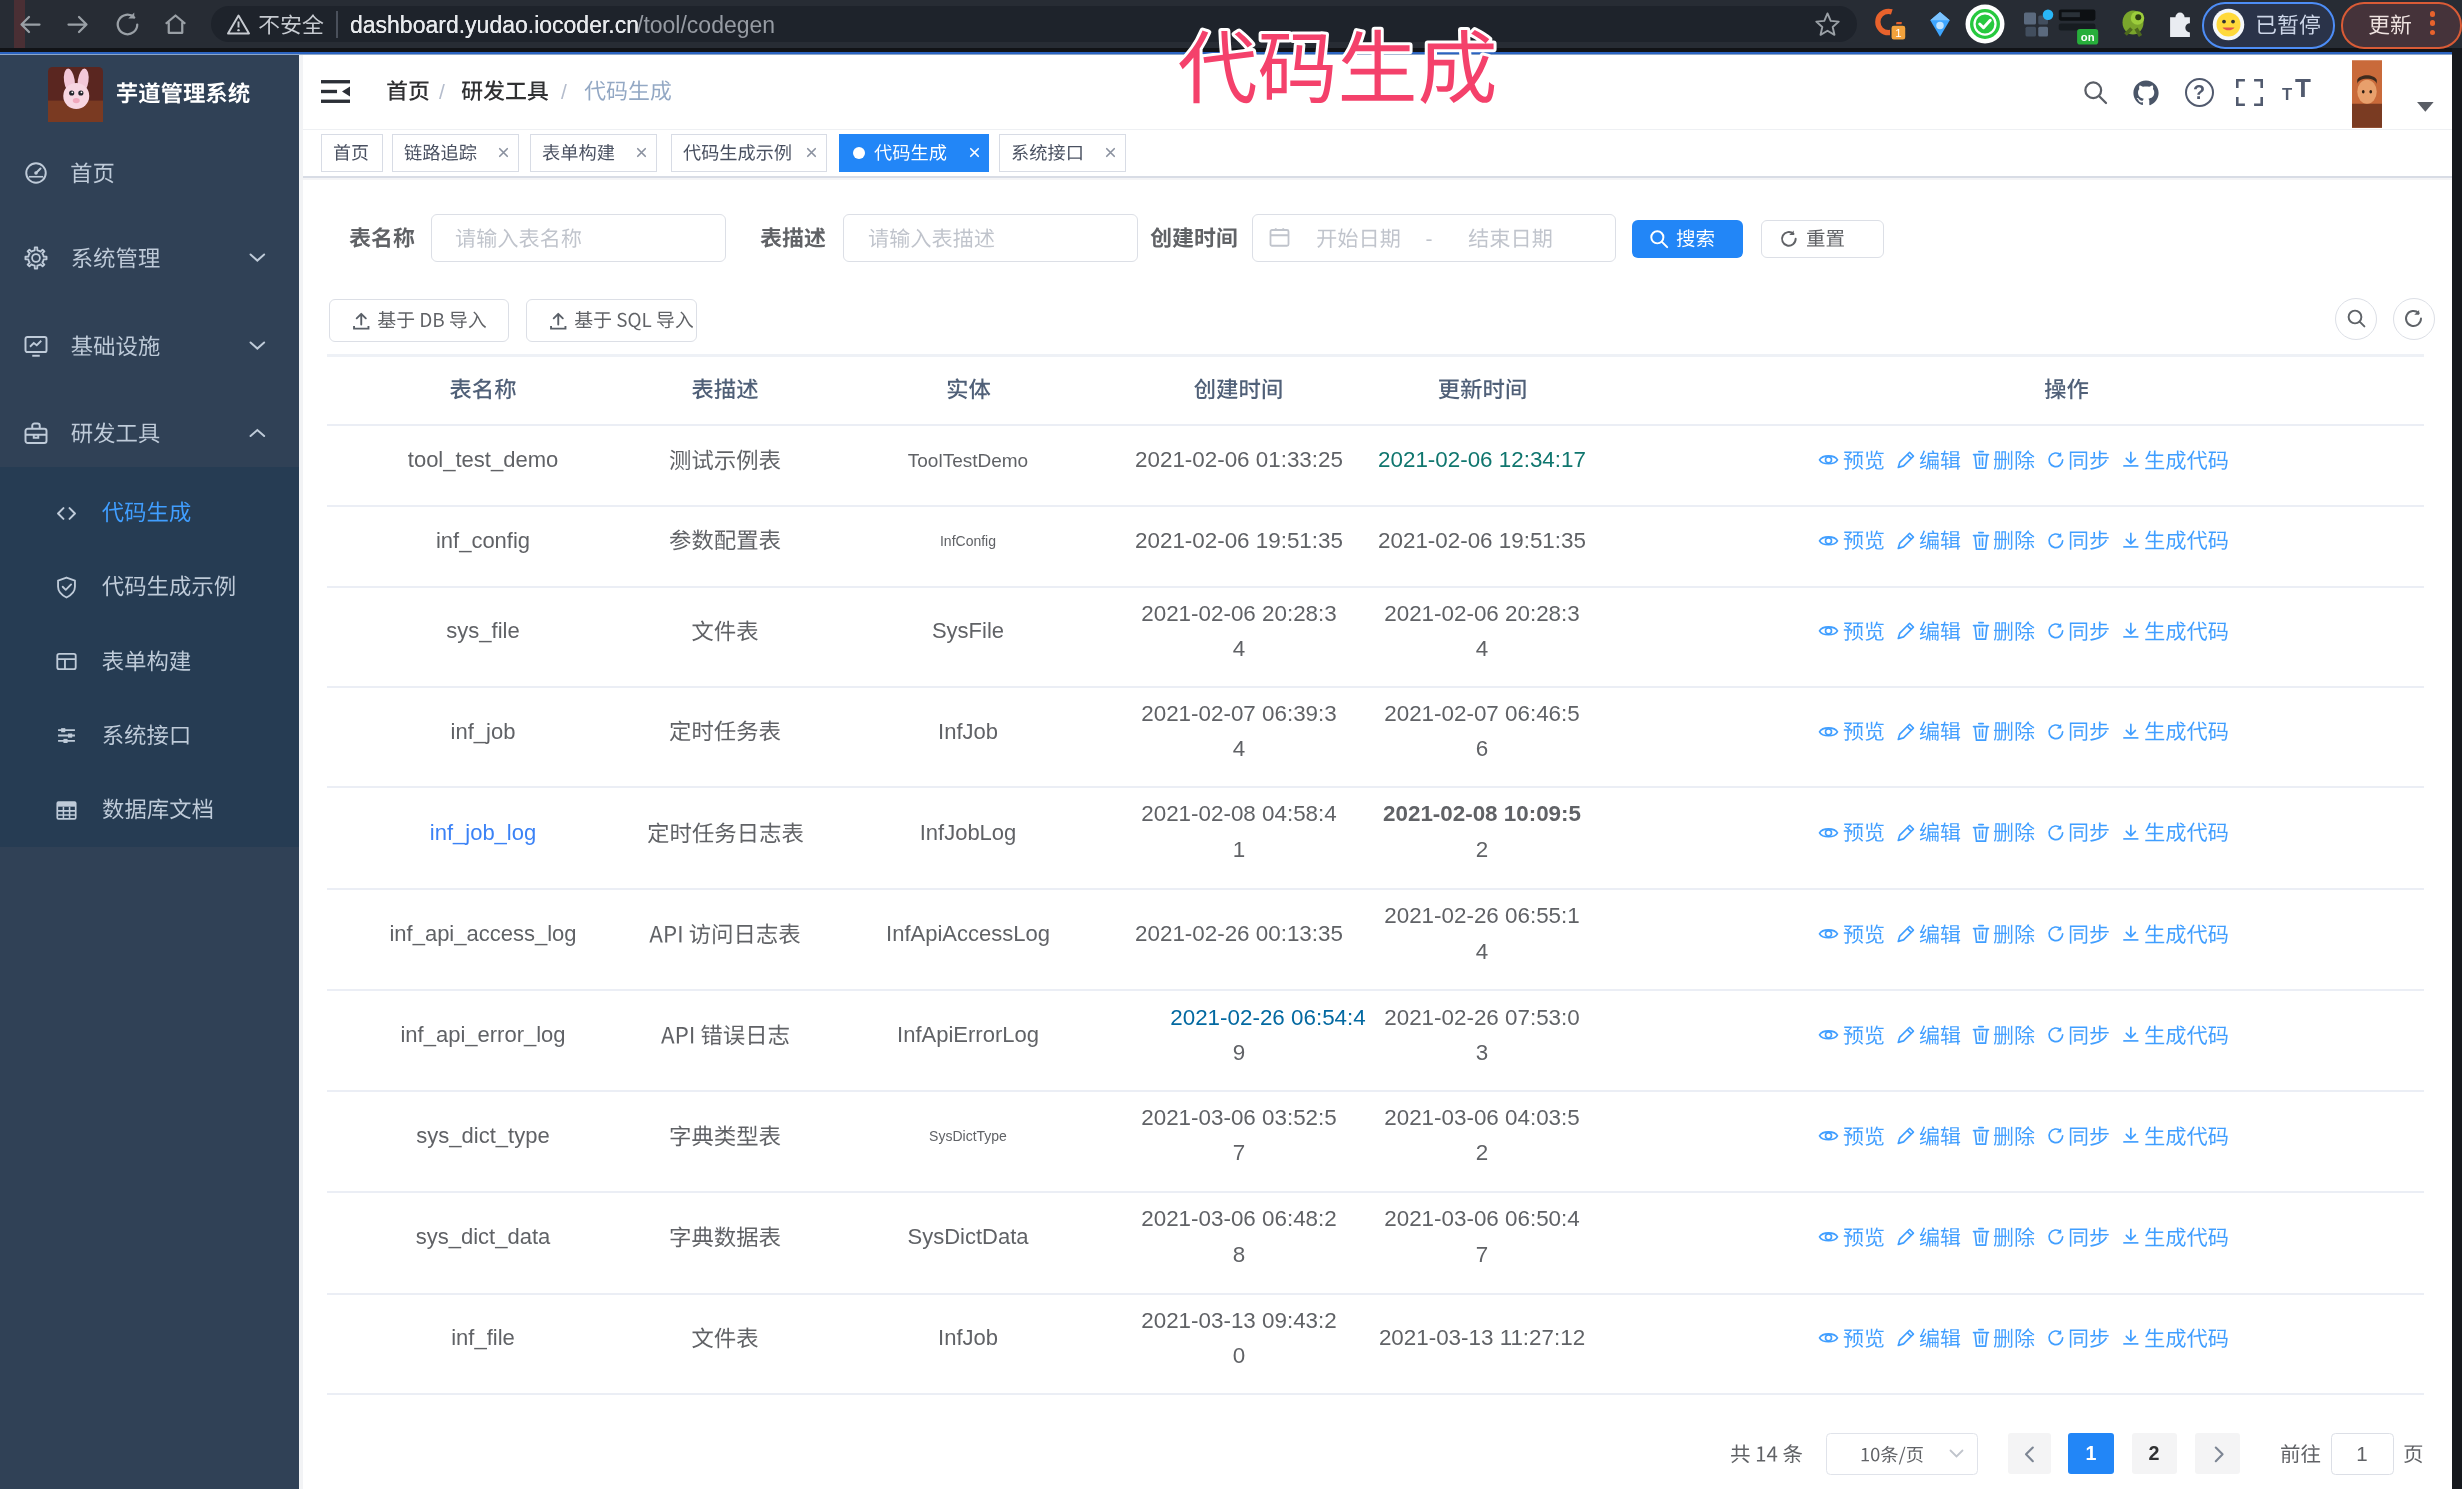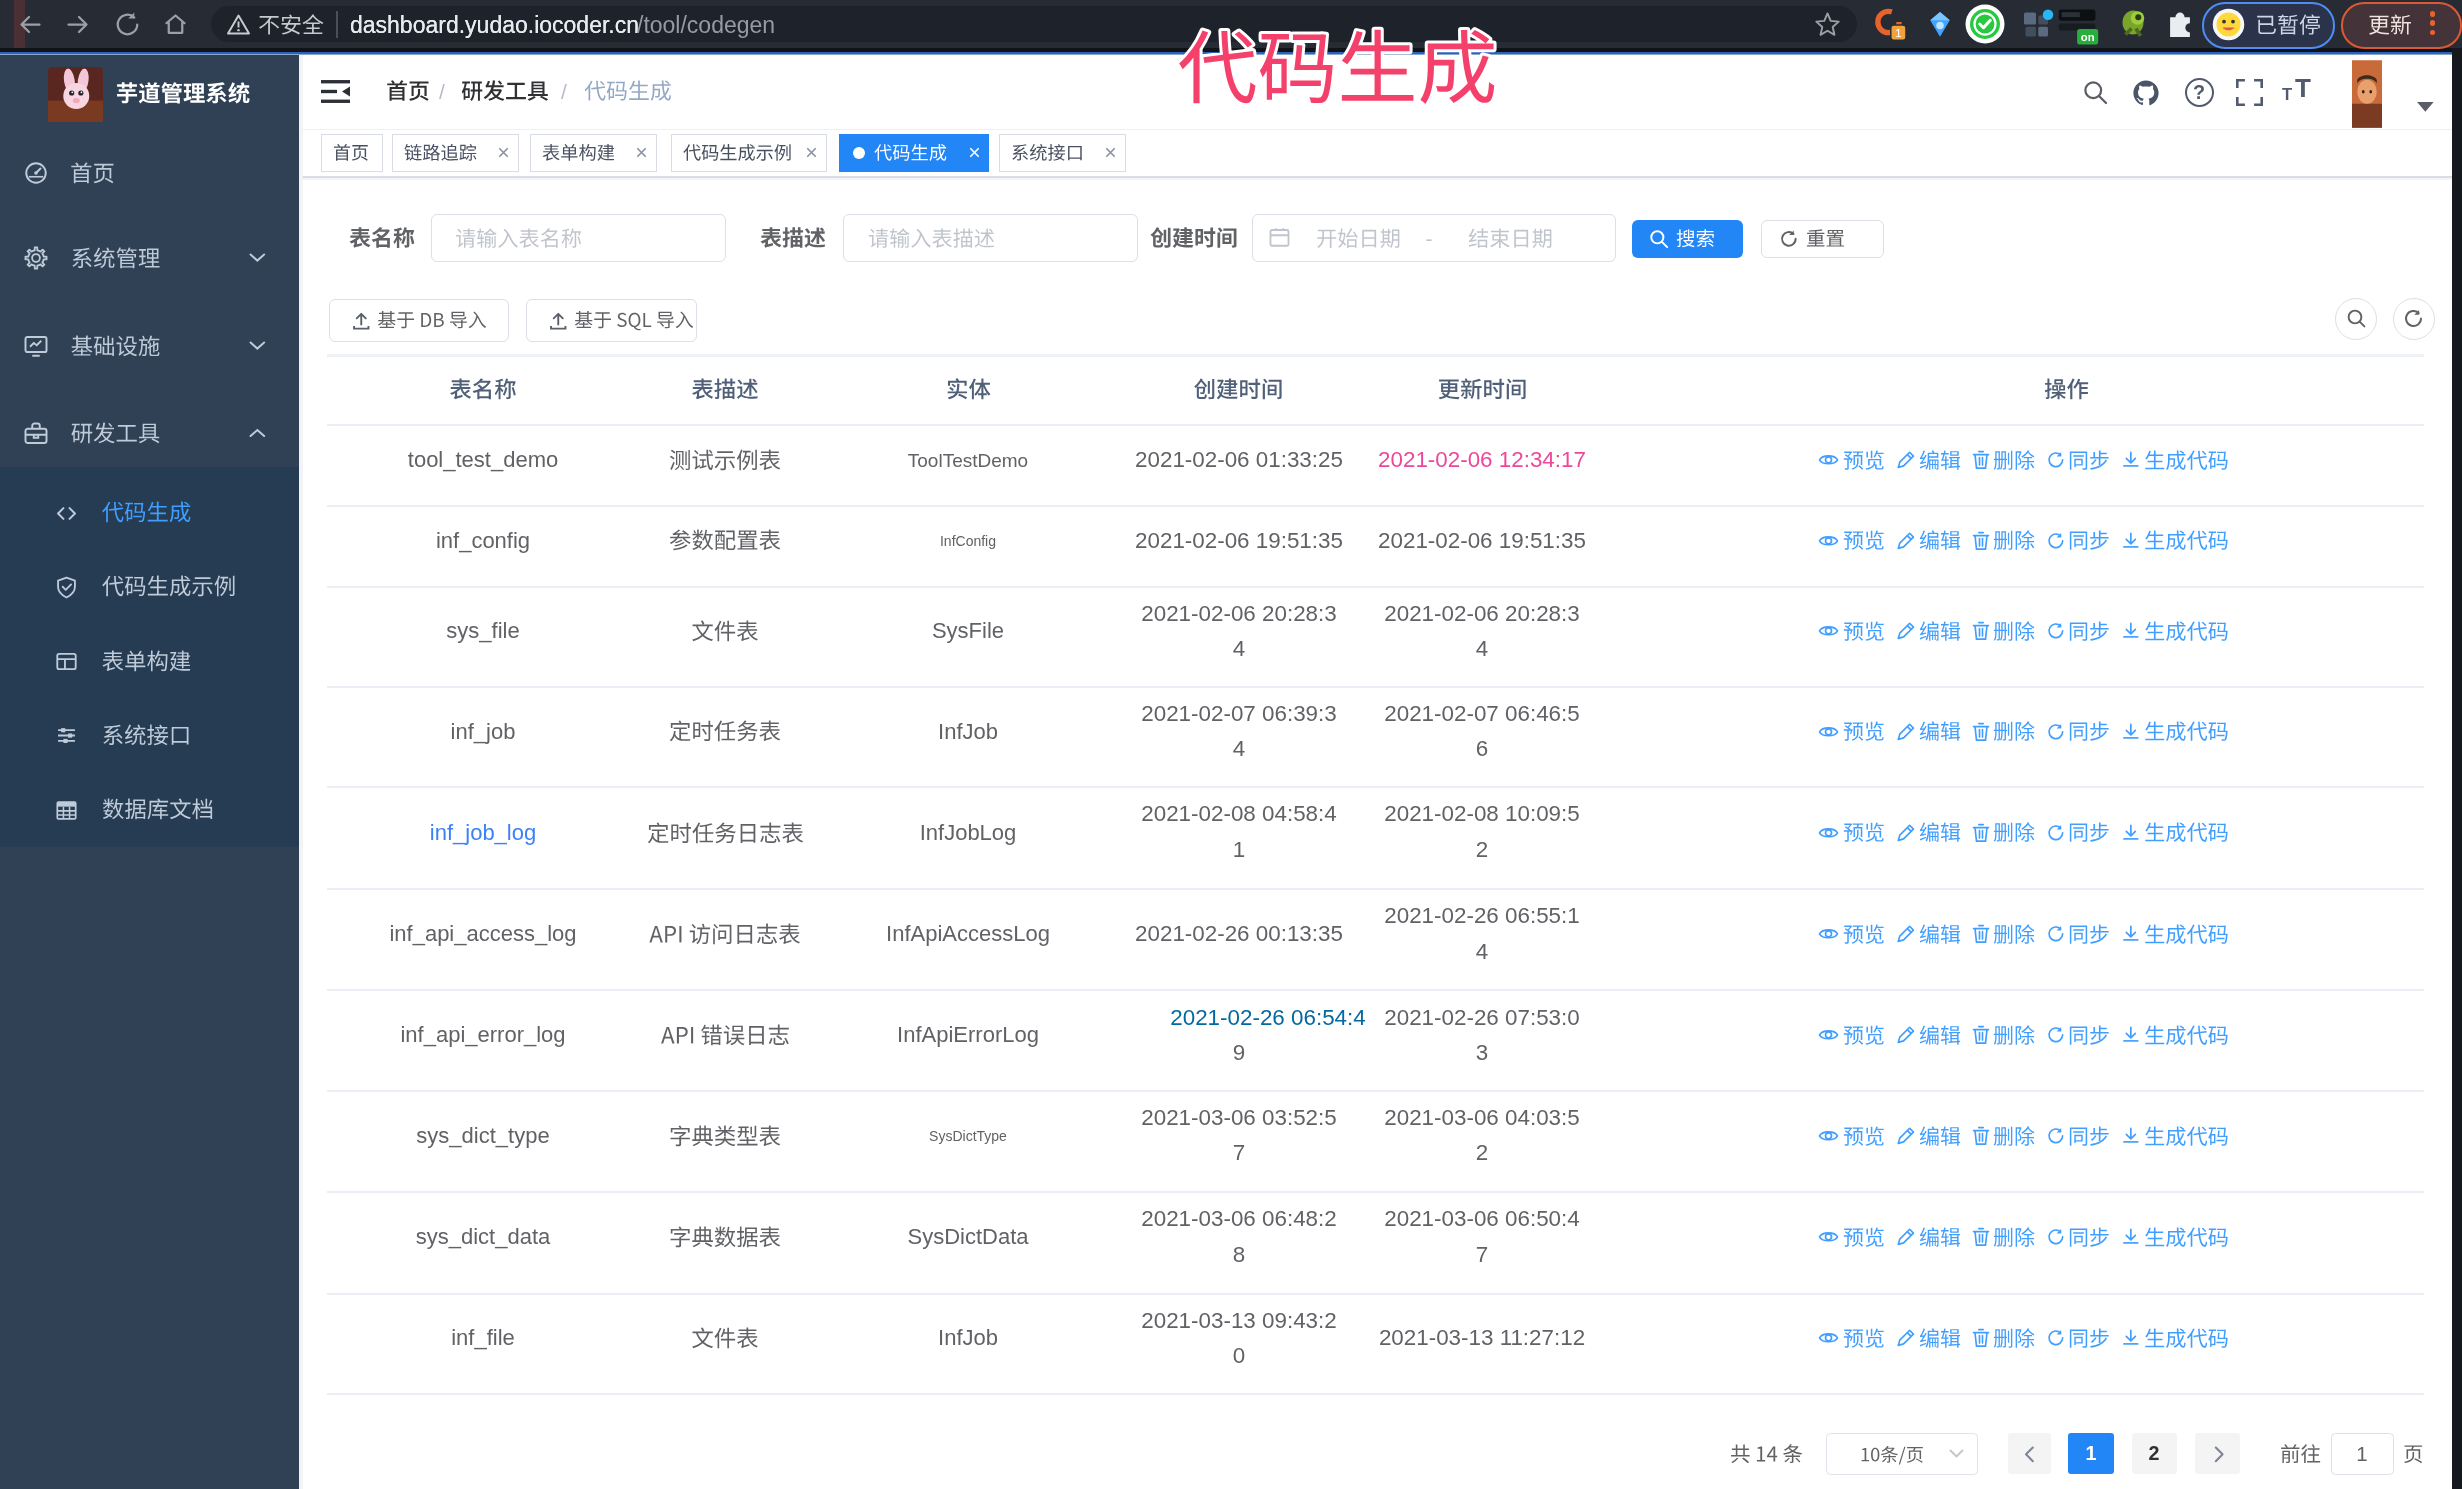--- a/index.html
+++ b/index.html
@@ -640,21 +640,21 @@
 <span class="lt" style="left:483px;top:460px;font-size:22px;color:#606266;font-weight:normal;transform:translate(-50%,-50%);">tool_test_demo</span>
 <svg class="z" style="left:668px;top:446px" width="114" height="28" viewBox="0 -1000 5000 1250" fill="#606266">
     <use href="#g104" x="0"></use>
     <use href="#g105" x="1000"></use>
     <use href="#g33" x="2000"></use>
     <use href="#g34" x="3000"></use>
     <use href="#g35" x="4000"></use>
   </svg>
 <span class="lt" style="left:968px;top:460px;font-size:19px;color:#606266;font-weight:normal;transform:translate(-50%,-50%);">ToolTestDemo</span>
 <span class="lt" style="left:1239px;top:460px;font-size:22.4px;color:#606266;font-weight:normal;transform:translate(-50%,-50%);">2021-02-06 01:33:25</span>
-<span class="lt" style="left:1482px;top:460px;font-size:22.4px;color:#ec4899;font-weight:normal;transform:translate(-50%,-50%);">2021-02-06 12:34:17</span>
+<span class="lt" style="left:1482px;top:460px;font-size:22.4px;color:#0f766e;font-weight:normal;transform:translate(-50%,-50%);">2021-02-06 12:34:17</span>
 <svg class="a" style="left:1818px;top:450px;" width="21" height="19.7" viewBox="0 0 28 26">
     <path d="M2 13C6 6 22 6 26 13C22 20 6 20 2 13Z" stroke="#409eff" stroke-width="2.2" fill="none"></path>
     <circle cx="14" cy="13" r="4" stroke="#409eff" stroke-width="2.2" fill="none"></circle>
   </svg>
 <svg class="z" style="left:1843px;top:447px" width="42" height="26.5" viewBox="0 -1000 2000 1250" fill="#409eff">
     <use href="#g106" x="0"></use>
     <use href="#g107" x="1000"></use>
   </svg>
 <svg class="a" style="left:1896px;top:450px;" width="19.7" height="19.7" viewBox="0 0 26 26">
     <path d="M3 23l2-7L18 3l5 5-13 13-7 2z" stroke="#409eff" stroke-width="2.2" fill="none" stroke-linejoin="round"></path>
@@ -853,21 +853,21 @@
     <use href="#g118" x="1000"></use>
     <use href="#g119" x="2000"></use>
     <use href="#g120" x="3000"></use>
     <use href="#g74" x="4000"></use>
     <use href="#g121" x="5000"></use>
     <use href="#g35" x="6000"></use>
   </svg>
 <span class="lt" style="left:968px;top:833px;font-size:22px;color:#606266;font-weight:normal;transform:translate(-50%,-50%);">InfJobLog</span>
 <span class="lt" style="left:1239px;top:814px;font-size:22.4px;color:#606266;font-weight:normal;transform:translate(-50%,-50%);text-align:right;">2021-02-08 04:58:4</span>
 <span class="lt" style="left:1239px;top:850px;font-size:22.4px;color:#606266;font-weight:normal;transform:translate(-50%,-50%);">1</span>
-<span class="lt" style="left:1482px;top:814px;font-size:22.4px;color:#606266;font-weight:normal;transform:translate(-50%,-50%);text-align:right;">2021-02-08 10:09:5</span>
+<span class="lt" style="left:1482px;top:814px;font-size:22.4px;color:#606266;font-weight:bold;transform:translate(-50%,-50%);text-align:right;">2021-02-08 10:09:5</span>
 <span class="lt" style="left:1482px;top:850px;font-size:22.4px;color:#606266;font-weight:normal;transform:translate(-50%,-50%);">2</span>
 <svg class="a" style="left:1818px;top:823px;" width="21" height="19.7" viewBox="0 0 28 26">
     <path d="M2 13C6 6 22 6 26 13C22 20 6 20 2 13Z" stroke="#409eff" stroke-width="2.2" fill="none"></path>
     <circle cx="14" cy="13" r="4" stroke="#409eff" stroke-width="2.2" fill="none"></circle>
   </svg>
 <svg class="z" style="left:1843px;top:819px" width="42" height="26.5" viewBox="0 -1000 2000 1250" fill="#409eff">
     <use href="#g106" x="0"></use>
     <use href="#g107" x="1000"></use>
   </svg>
 <svg class="a" style="left:1896px;top:823px;" width="19.7" height="19.7" viewBox="0 0 26 26">

